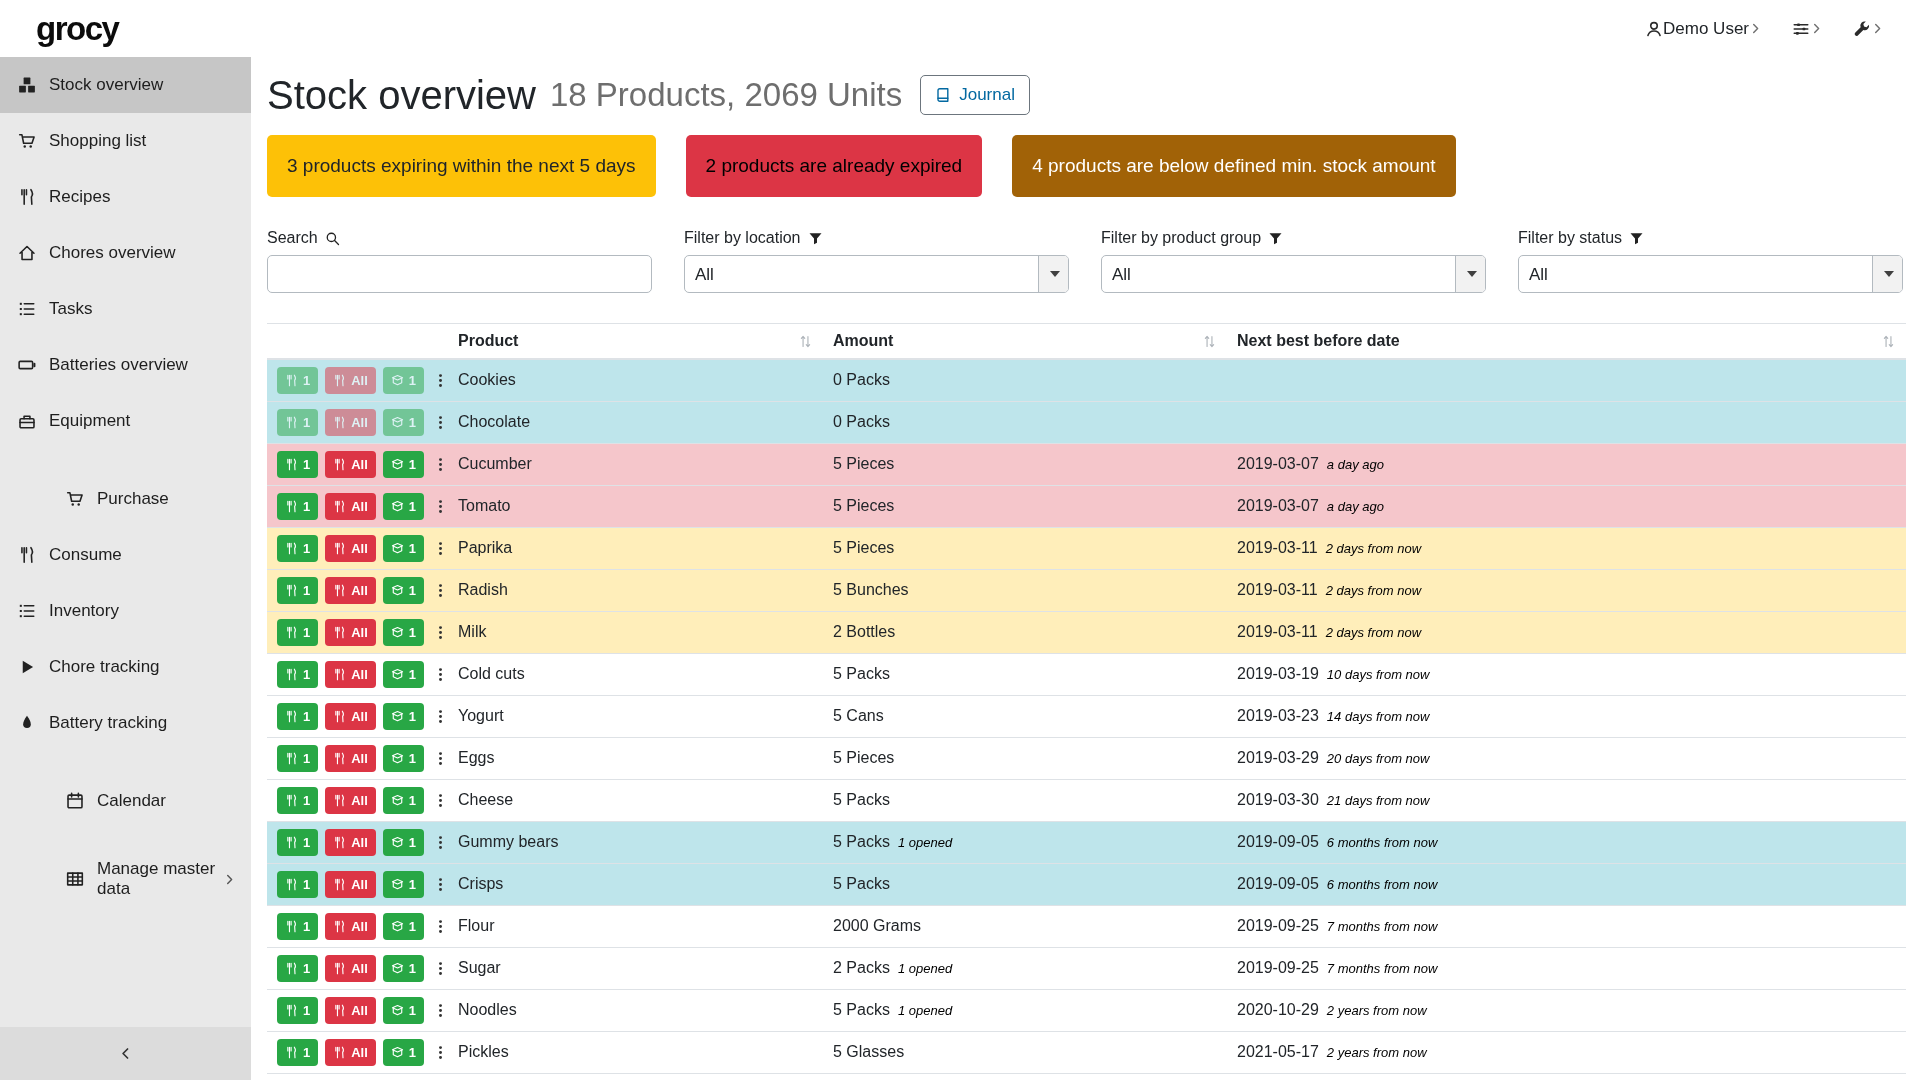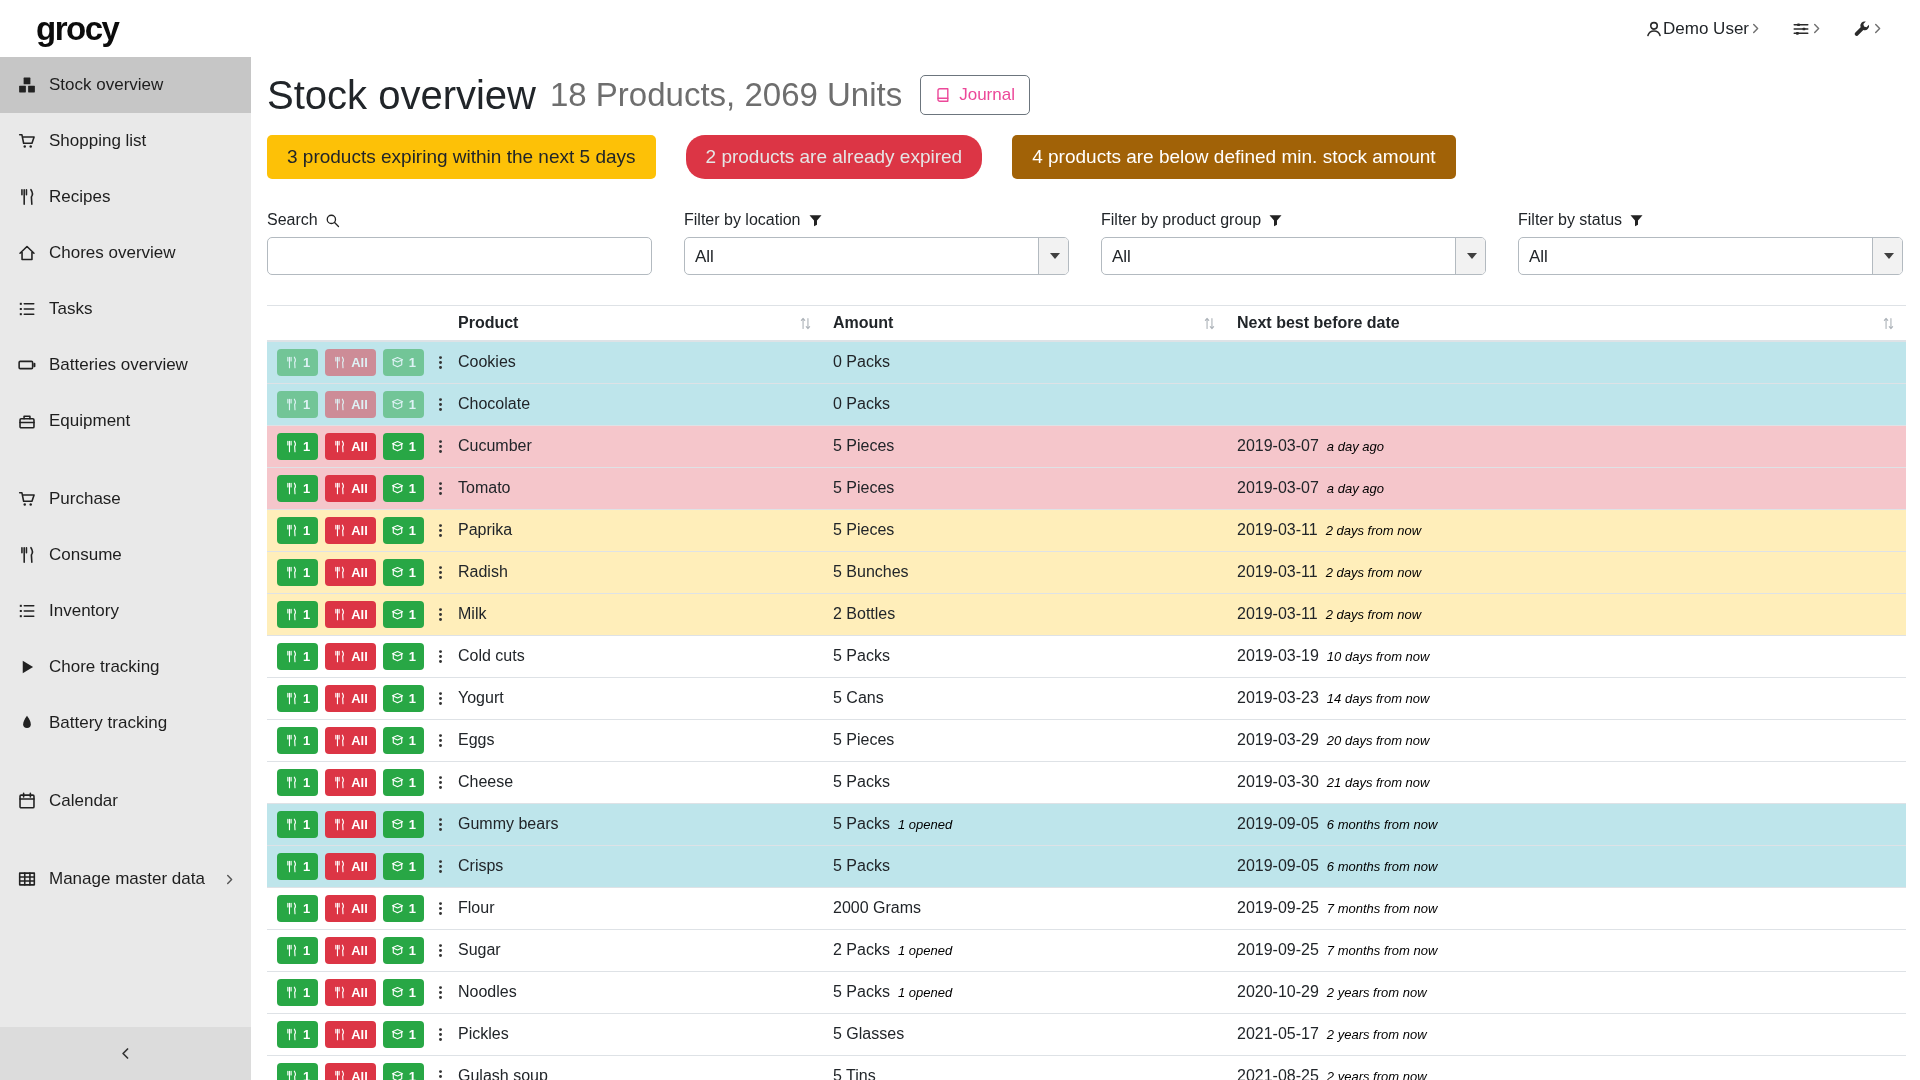--- a/index.html
+++ b/index.html
@@ -28,47 +28,47 @@
   .sidebar {
     position:fixed; top:57px; left:0; bottom:0; width:251px;
     background:#e9e9e9; display:flex; flex-direction:column; z-index:10;
   }
   .side-nav { flex:1; overflow:hidden; }
   .side-item {
     display:flex; align-items:center; height:56px; padding:0 15px;
     font-size:17px; color:#1e1e1e; cursor:pointer;
   }
   .side-item.active { background:#c6c6c6; }
-  .side-item.gap { margin-top:22px; }
+  .side-item.gap { margin-top:22px;margin-left:48px; }
   .side-item .s-icon { width:24px; margin-right:10px; font-size:18px; color:#222; flex:0 0 auto; }
   .side-item .s-chev { margin-left:auto; font-size:13px; color:#555; }
   .sidebar-collapse {
     height:53px; background:#dcdcdc; display:flex; align-items:center; justify-content:center;
     cursor:pointer; font-size:15px; color:#333;
   }
 
   
   .content {
     position:absolute; top:57px; left:251px; right:0; bottom:0;
     padding:14px 14px 0 16px; overflow:hidden; background:#fff;
   }
   .page-header { display:flex; align-items:center; gap:14px; }
   .page-title { font-size:40px; font-weight:500; line-height:1.2; }
   .page-subtitle { font-size:33px; font-weight:400; color:#6e6e6e; }
   .journal-btn {
     display:inline-flex; align-items:center; gap:8px; height:40px; padding:0 14px;
     background:#fff; border:1px solid #6c757d; border-radius:5px;
-    font-size:17px; color:#ec4899; cursor:pointer; margin-left:4px;
+    font-size:17px; color:#0369a1; cursor:pointer; margin-left:4px;
     font-family:inherit;
   }
   .journal-btn .icon { font-size:16px; }
 
   .banners { display:flex; gap:30px; margin-top:16px; }
   .banner {
-    border-radius:5px; padding:11px 20px; font-size:19px; cursor:pointer; white-space:nowrap;
+    border-radius:5px; padding:20px 20px; font-size:19px; cursor:pointer; white-space:nowrap;
   }
 
   .filters { display:grid; grid-template-columns:repeat(4,385px); column-gap:32px; margin-top:32px; }
   .filter-label { display:flex; align-items:center; gap:7px; font-size:16px; margin-bottom:8px; }
   .filter-label .icon { font-size:15px; color:#222; }
   input.search {
     width:100%; height:38px; border:1px solid #b3bac0; border-radius:5px;
     padding:0 10px; font-size:16px; font-family:inherit; outline:none;
   }
   .select-wrap { position:relative; }
@@ -331,21 +331,21 @@
               <path d="M4.8 1.8H12.8v12.4H4.8A1.8 1.8 0 013 12.4V3.6a1.8 1.8 0 011.8-1.8z"></path>
               <path d="M3 11.2h9.8"></path>
             </svg>
           </span>
         <span>Journal</span>
       </button>
     </div>
 
     <div class="banners" id="banners">
         <div class="banner" style="background: rgb(253, 193, 7); color: rgb(33, 37, 41);">3 products expiring within the next 5 days</div>
-        <div class="banner" style="background: rgb(220, 53, 69); color: #e5e5e5; border-radius: 19px;">2 products are already expired</div>
+        <div class="banner" style="background: rgb(220, 53, 69); color: #000000;">2 products are already expired</div>
         <div class="banner" style="background: #a16207; color: rgb(255, 255, 255);">4 products are below defined min. stock amount</div>
       </div>
 
     <div class="filters">
       <div class="filter-col">
         <div class="filter-label">
           <span>Search</span>
           <span class="icon">
               <svg viewBox="0 0 16 16" fill="none" stroke="currentColor" stroke-width="1.4" stroke-linecap="round" stroke-linejoin="round">
                 <circle cx="6.8" cy="6.8" r="4.4"></circle>

